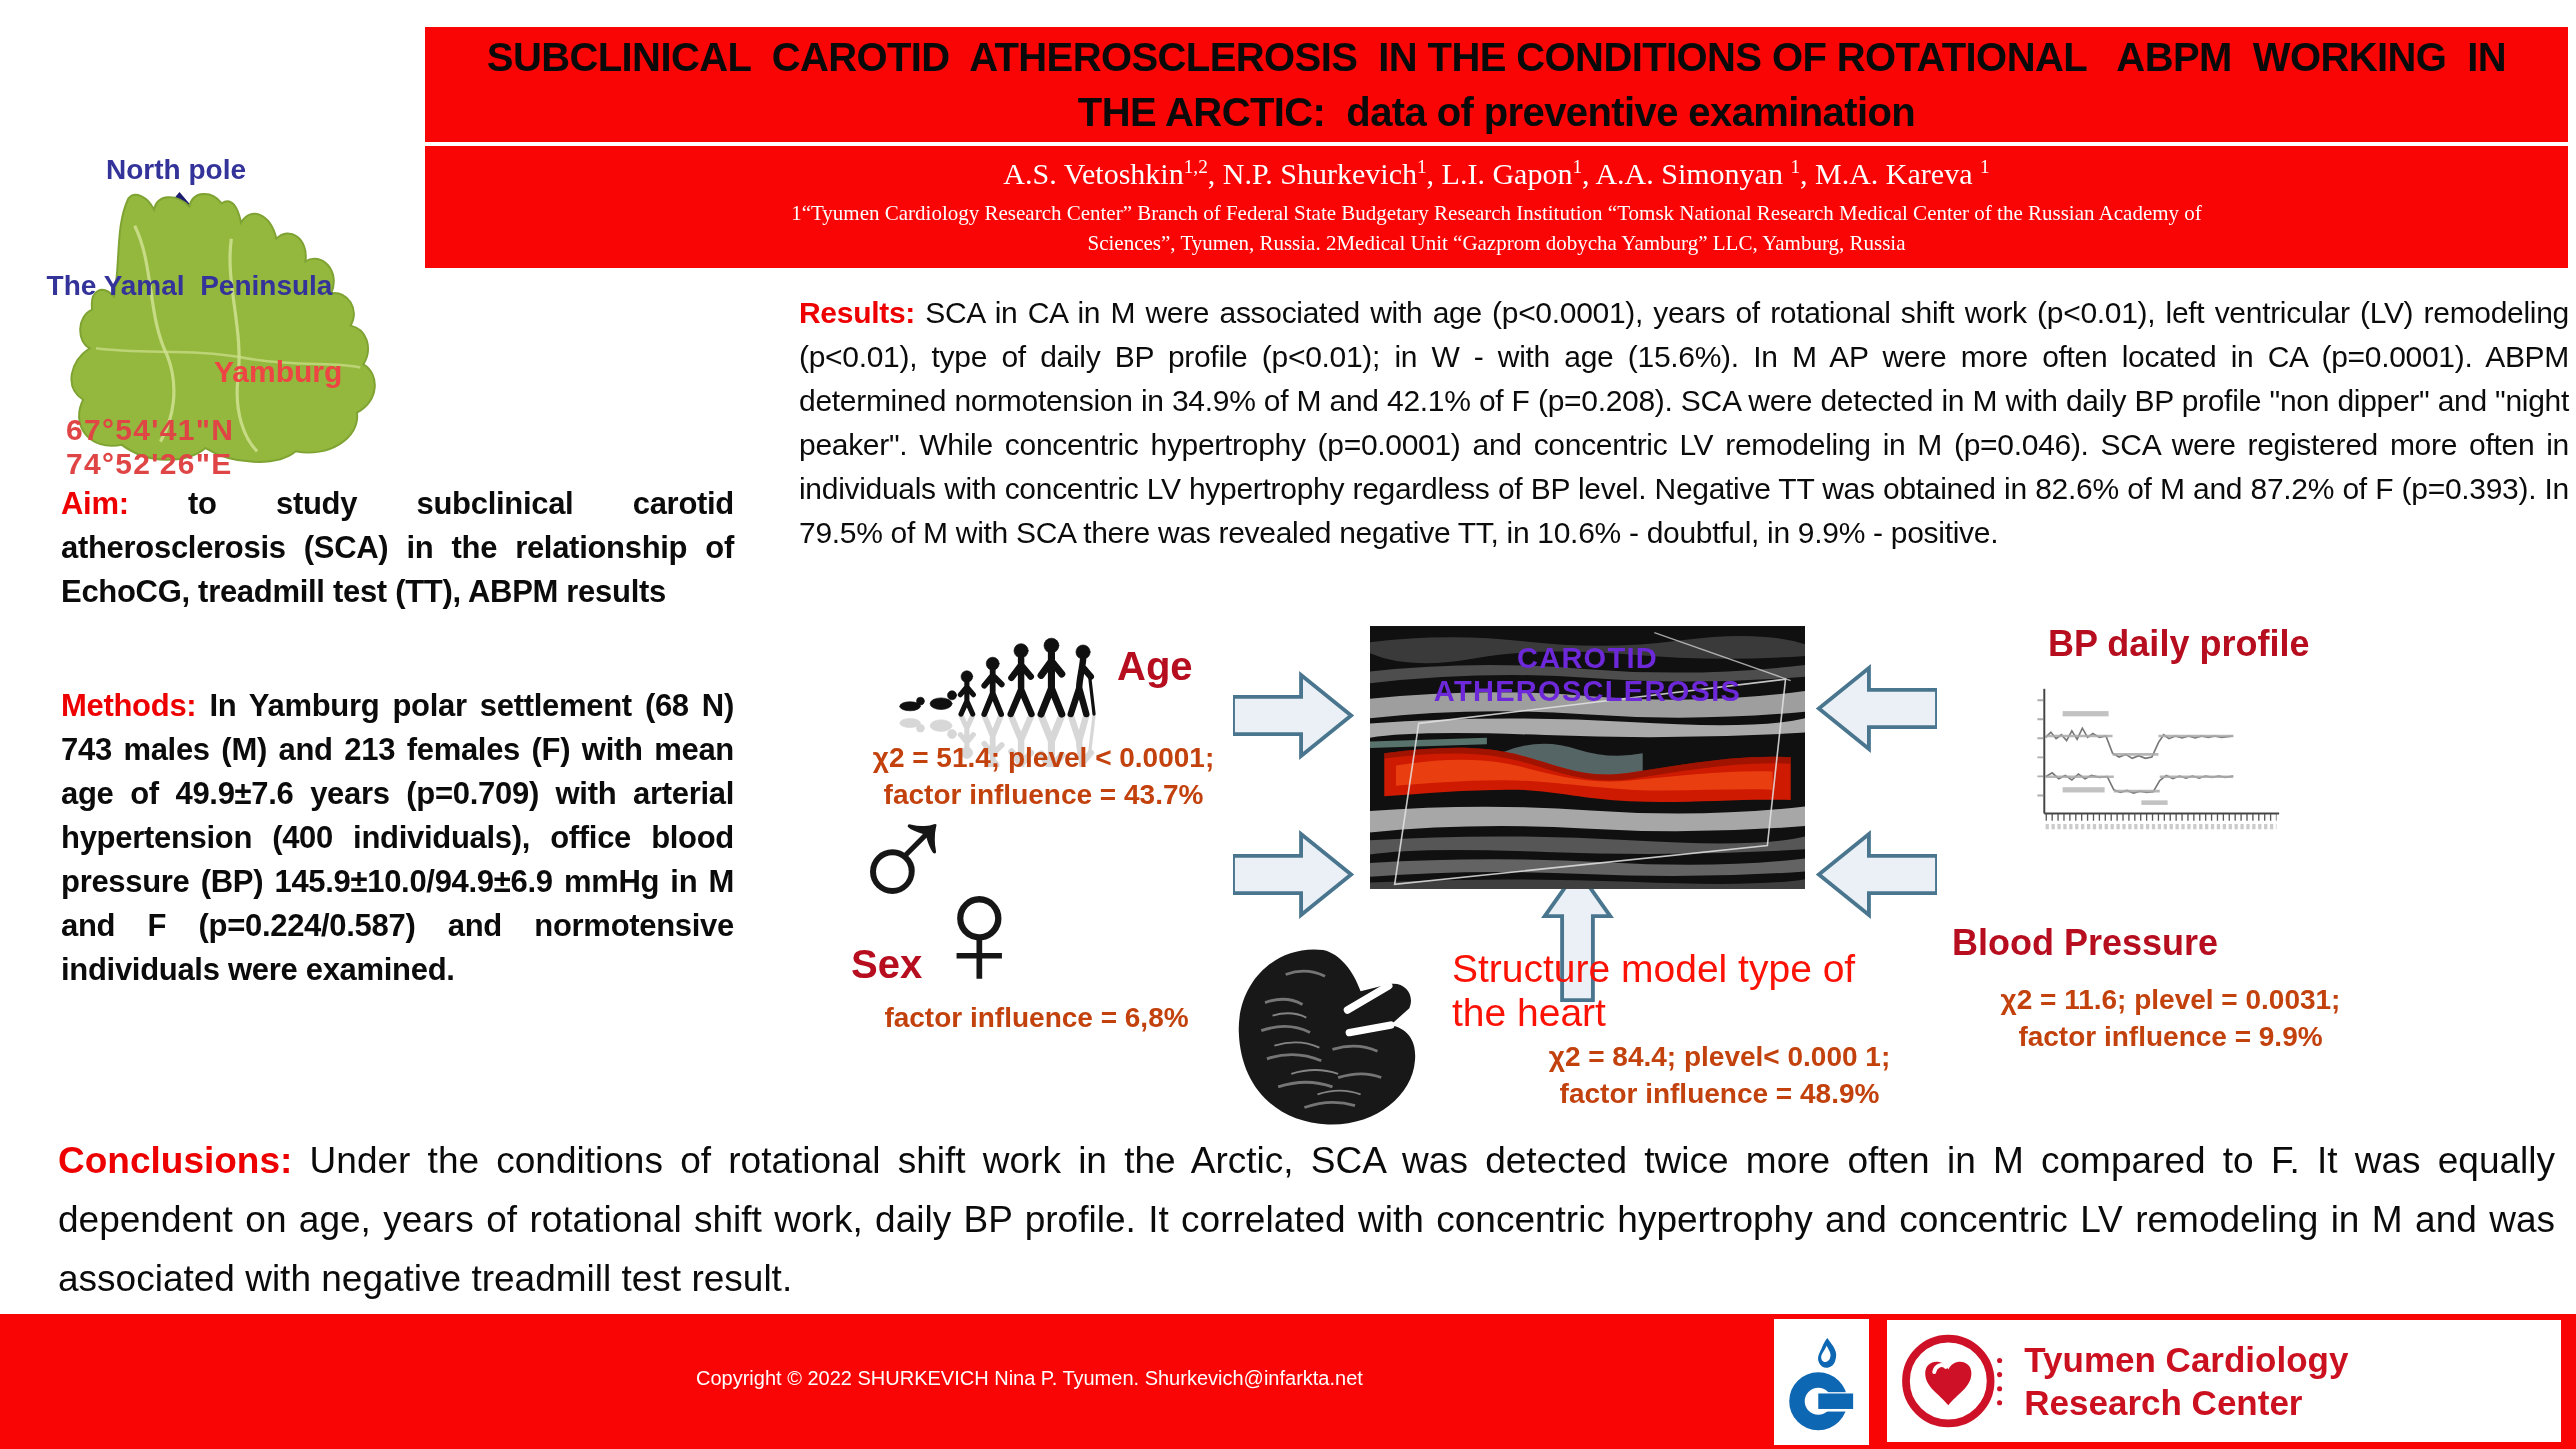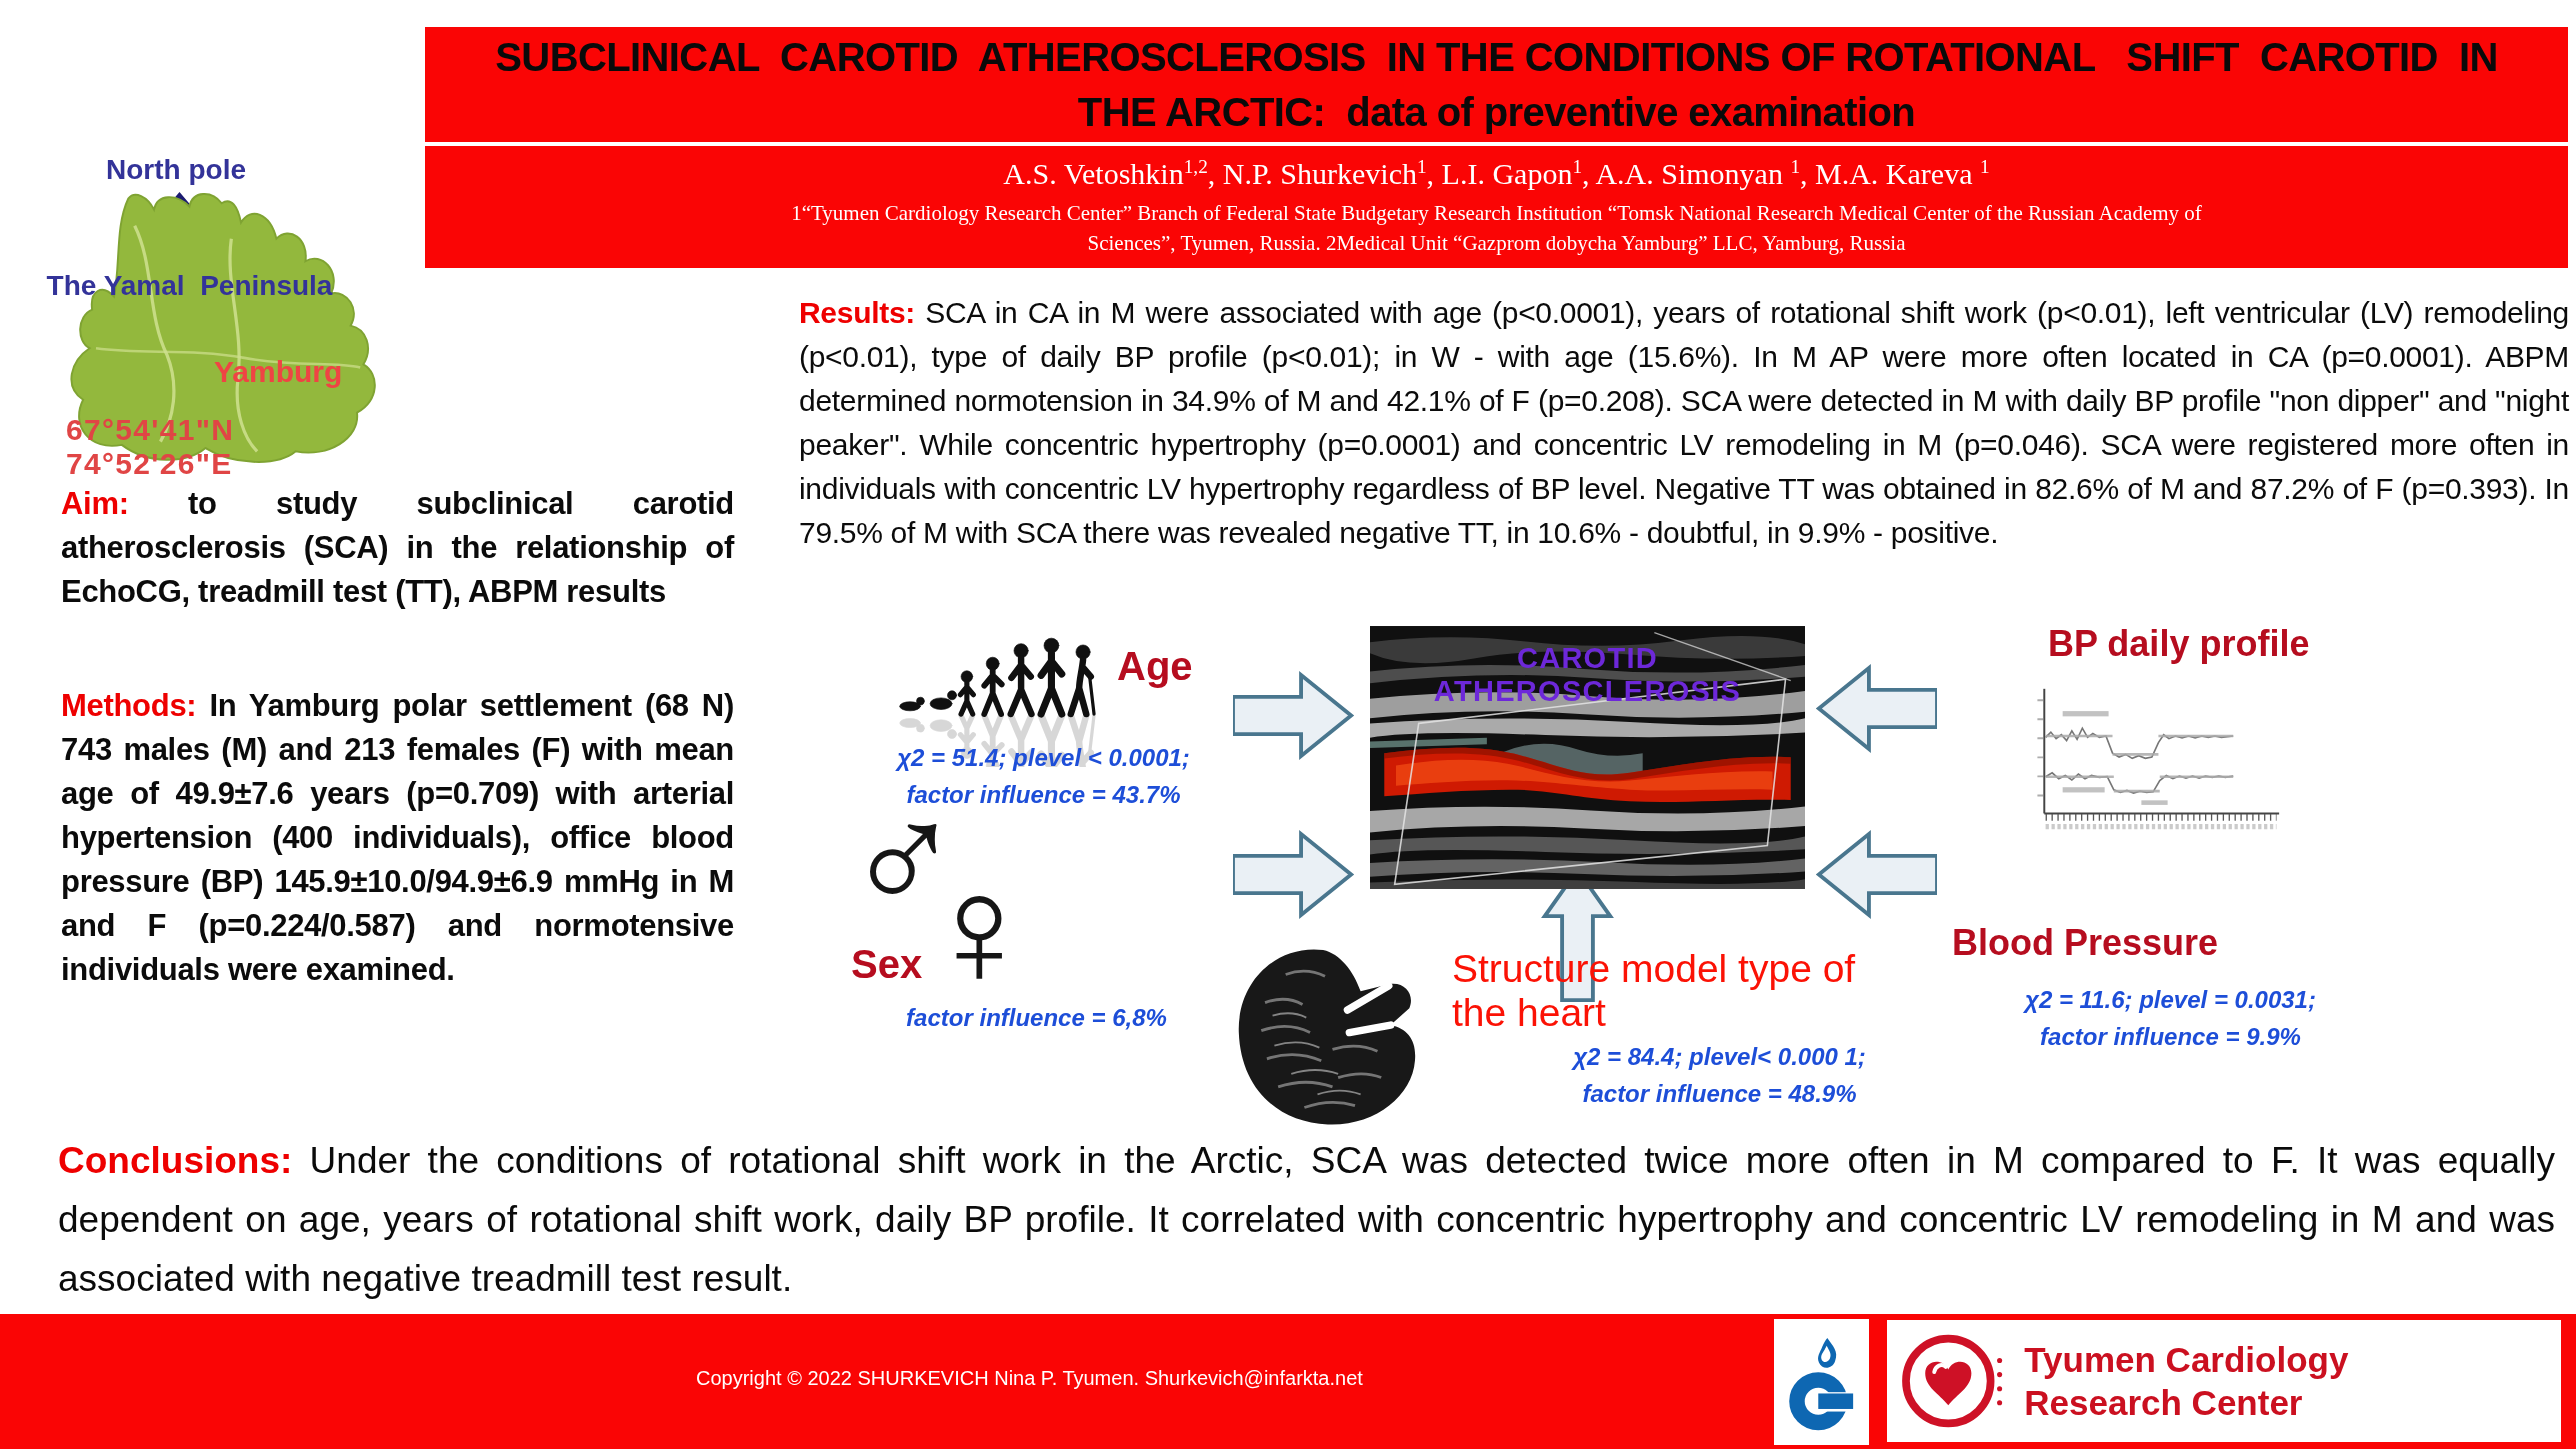--- a/index.html
+++ b/index.html
@@ -26,42 +26,42 @@
   
   .para{ text-align:justify; }
   .lbl-red{color:#ee0000;font-weight:700;}
   .aim{left:61px;top:482px;width:673px;font-size:31px;line-height:44px;font-weight:600;letter-spacing:-0.3px;}
   .methods{left:61px;top:684px;width:673px;font-size:31px;line-height:44px;font-weight:600;letter-spacing:-0.3px;}
   .results{left:799px;top:291px;width:1770px;font-size:30px;line-height:44px;font-weight:500;letter-spacing:-0.3px;}
   .conclusions{left:58px;top:1131px;width:2497px;font-size:37px;line-height:59px;font-weight:500;}
 
   
   .dark-red-label{color:#b60d1f;font-weight:700;}
-  .stats{color:#1d4ed8;font-weight:600;font-size:24px;line-height:37px;text-align:center;font-style:italic;}
+  .stats{color:#c2410c;font-weight:600;font-size:28px;line-height:37px;text-align:center;}
   .structure-label{color:#fb1205;font-weight:500;font-size:39px;line-height:44px;}
   .ultra{left:1370px;top:626px;width:435px;height:263px;}
   .ultra-caption{position:absolute;left:0;top:15.5px;width:100%;text-align:center;color:#6d28d9;
                  font-weight:700;font-size:29px;letter-spacing:1.3px;}
   .sexglyph{font-weight:700;color:#161616;line-height:1;}
 
   
   .footer-bar{left:0;top:1314px;width:2576px;height:135px;background:#fa0505;}
   .copyright{left:696px;top:1367px;width:1185px;text-align:left;color:#ffffff;font-size:20px;font-weight:400;}
   .logo-box{background:#ffffff;}
   .gazprom-box{left:1774px;top:1319px;width:95px;height:126px;display:flex;align-items:center;justify-content:center;}
   .tyumen-box{left:1887px;top:1320px;width:674px;height:122px;display:flex;align-items:center;}
   .tyumen-text{color:#cb1020;font-weight:700;font-size:35px;line-height:43px;margin-left:18px;}
 </style>
 </head>
 <body>
 
 <div class="poster">
 
   <div class="banner title-banner">
-    <div class="title-line prewrap">SUBCLINICAL  CAROTID  ATHEROSCLEROSIS  IN THE CONDITIONS OF ROTATIONAL   SHIFT  CAROTID  IN</div>
+    <div class="title-line prewrap">SUBCLINICAL  CAROTID  ATHEROSCLEROSIS  IN THE CONDITIONS OF ROTATIONAL   ABPM  WORKING  IN</div>
     <div class="title-line prewrap">THE ARCTIC:  data of preventive examination</div>
   </div>
 
   <div class="banner authors-banner">
     <div class="authors-line"><span>A.S. Vetoshkin</span><sup>1,2</sup><span>, N.P. Shurkevich</span><sup>1</sup><span>,  L.I. Gapon</span><sup>1</sup><span>, A.A. Simonyan </span><sup>1</sup><span>, M.A. Kareva </span><sup>1</sup></div>
     <div class="affil">1“Tyumen Cardiology Research Center” Branch of Federal State Budgetary Research Institution “Tomsk National Research Medical Center of the Russian Academy of</div>
     <div class="affil" style="margin-top:0;">Sciences”, Tyumen, Russia. 2Medical Unit “Gazprom dobycha Yamburg” LLC, Yamburg, Russia</div>
   </div>
 
   <div class="abs map-wrap">

